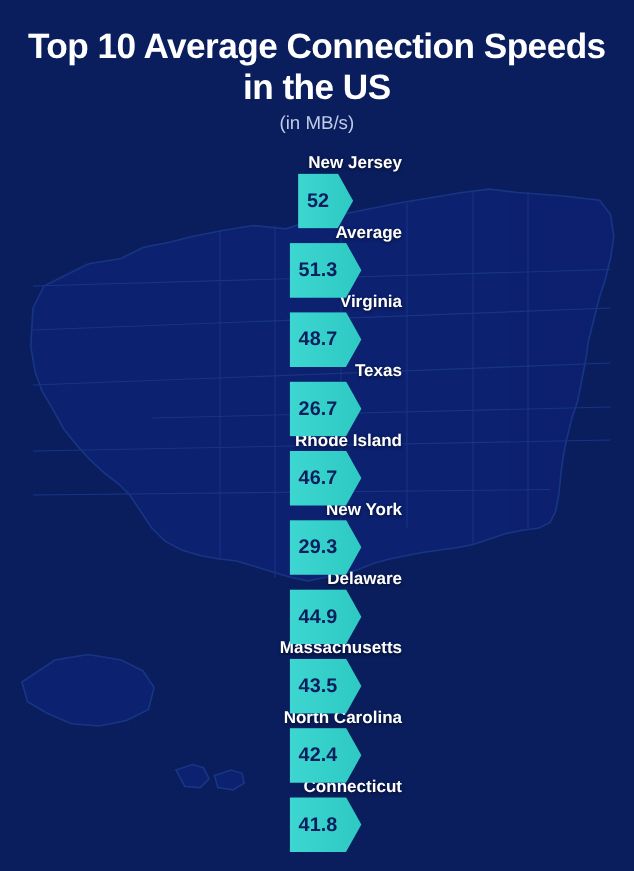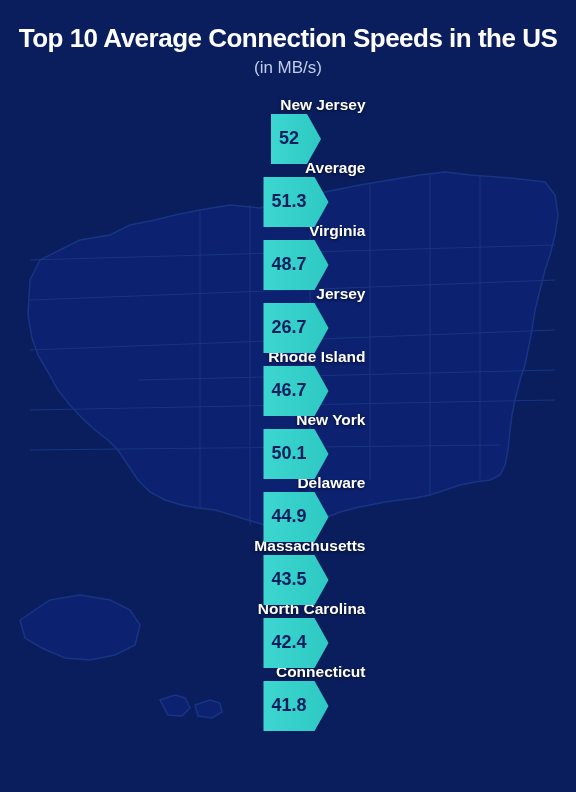--- a/index.html
+++ b/index.html
@@ -25,21 +25,21 @@
       z-index: 2;
       display: flex;
       flex-direction: column;
       align-items: center;
       padding: 24px 16px 16px;
       height: 100%;
     }
 
     .title {
       color: #ffffff;
-      font-size: 26px;
+      font-size: 32px;
       font-weight: 900;
       text-align: center;
       line-height: 1.15;
       margin-bottom: 4px;
       letter-spacing: -0.5px;
     }
 
     .subtitle {
       color: #c0cce8;
       font-size: 17px;
@@ -236,40 +236,40 @@
       </div>
       <div class="bar-row">
         <div class="state-label">Virginia</div>
         <div class="bar-container">
           <div class="bar" style="width: 93.7%;">
             <span class="bar-value">48.7</span>
           </div>
         </div>
       </div>
       <div class="bar-row">
-        <div class="state-label">Jersey</div>
+        <div class="state-label">Texas</div>
         <div class="bar-container">
           <div class="bar" style="width: 90.2%;">
             <span class="bar-value">26.7</span>
           </div>
         </div>
       </div>
       <div class="bar-row">
         <div class="state-label">Rhode Island</div>
         <div class="bar-container">
           <div class="bar" style="width: 89.8%;">
             <span class="bar-value">46.7</span>
           </div>
         </div>
       </div>
       <div class="bar-row">
         <div class="state-label">New York</div>
         <div class="bar-container">
           <div class="bar" style="width: 86.9%;">
-            <span class="bar-value">50.1</span>
+            <span class="bar-value">29.3</span>
           </div>
         </div>
       </div>
       <div class="bar-row">
         <div class="state-label">Delaware</div>
         <div class="bar-container">
           <div class="bar" style="width: 86.3%;">
             <span class="bar-value">44.9</span>
           </div>
         </div>

